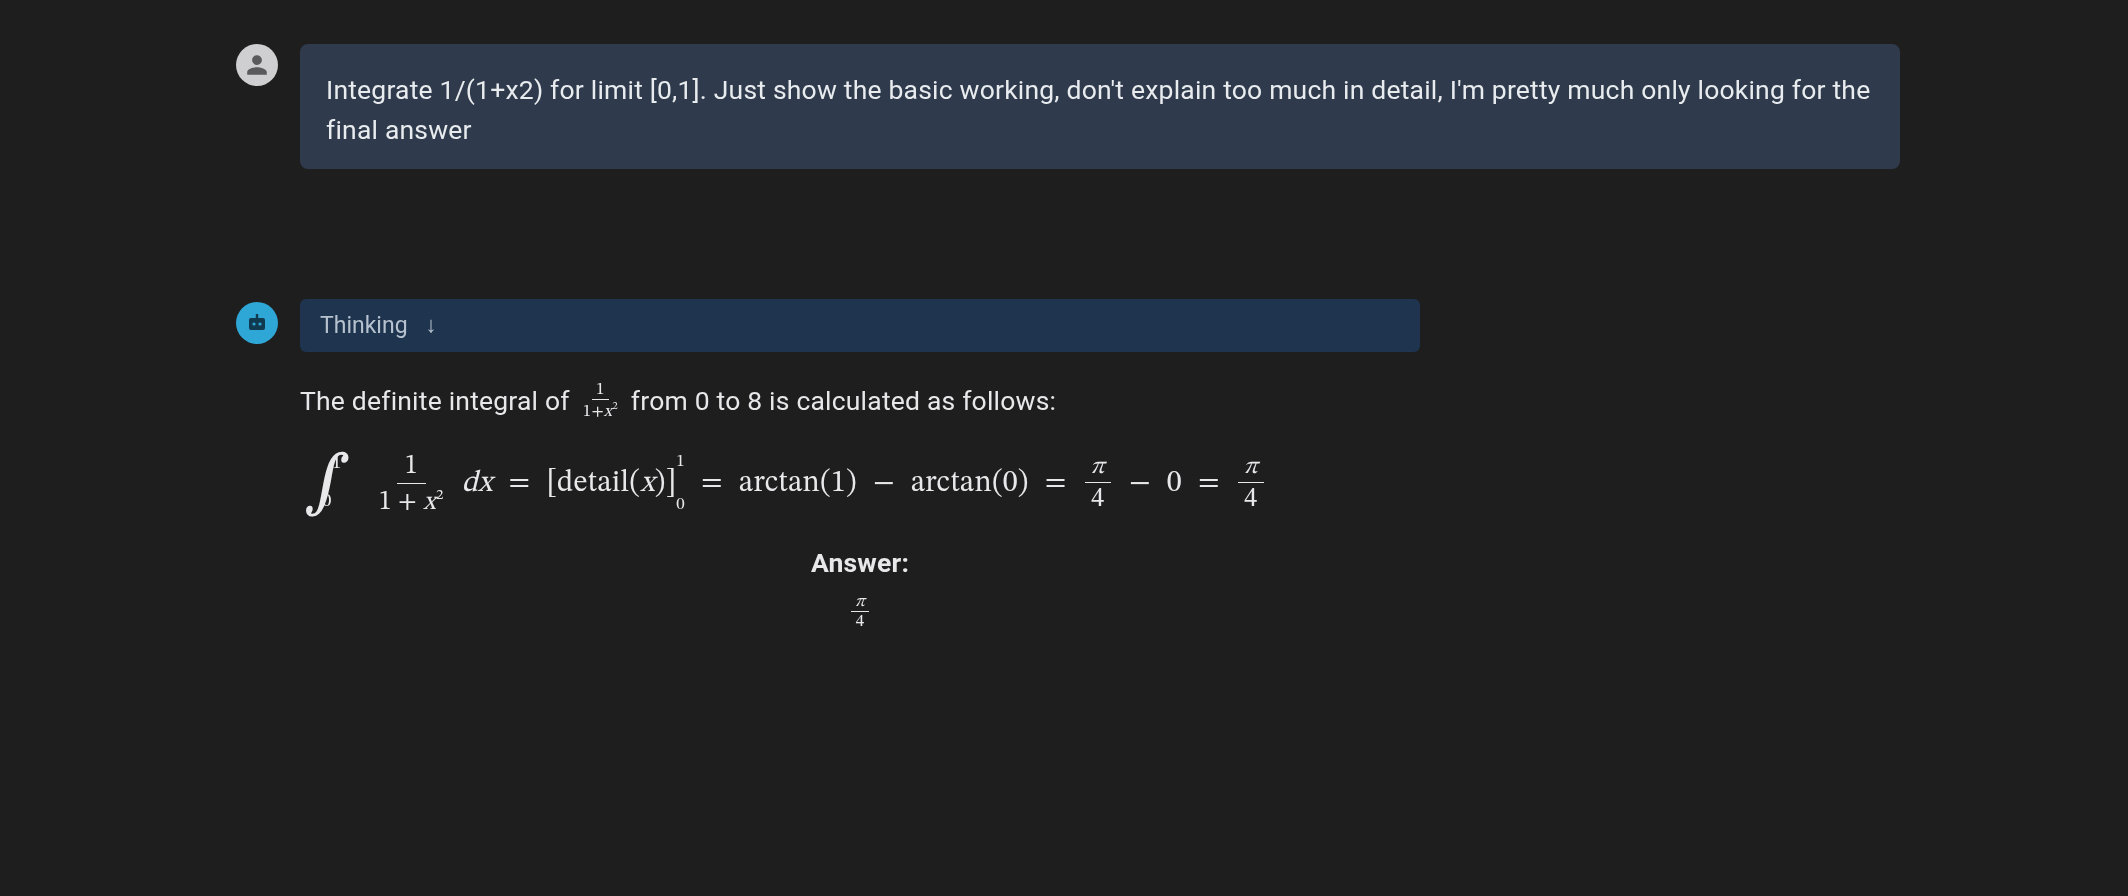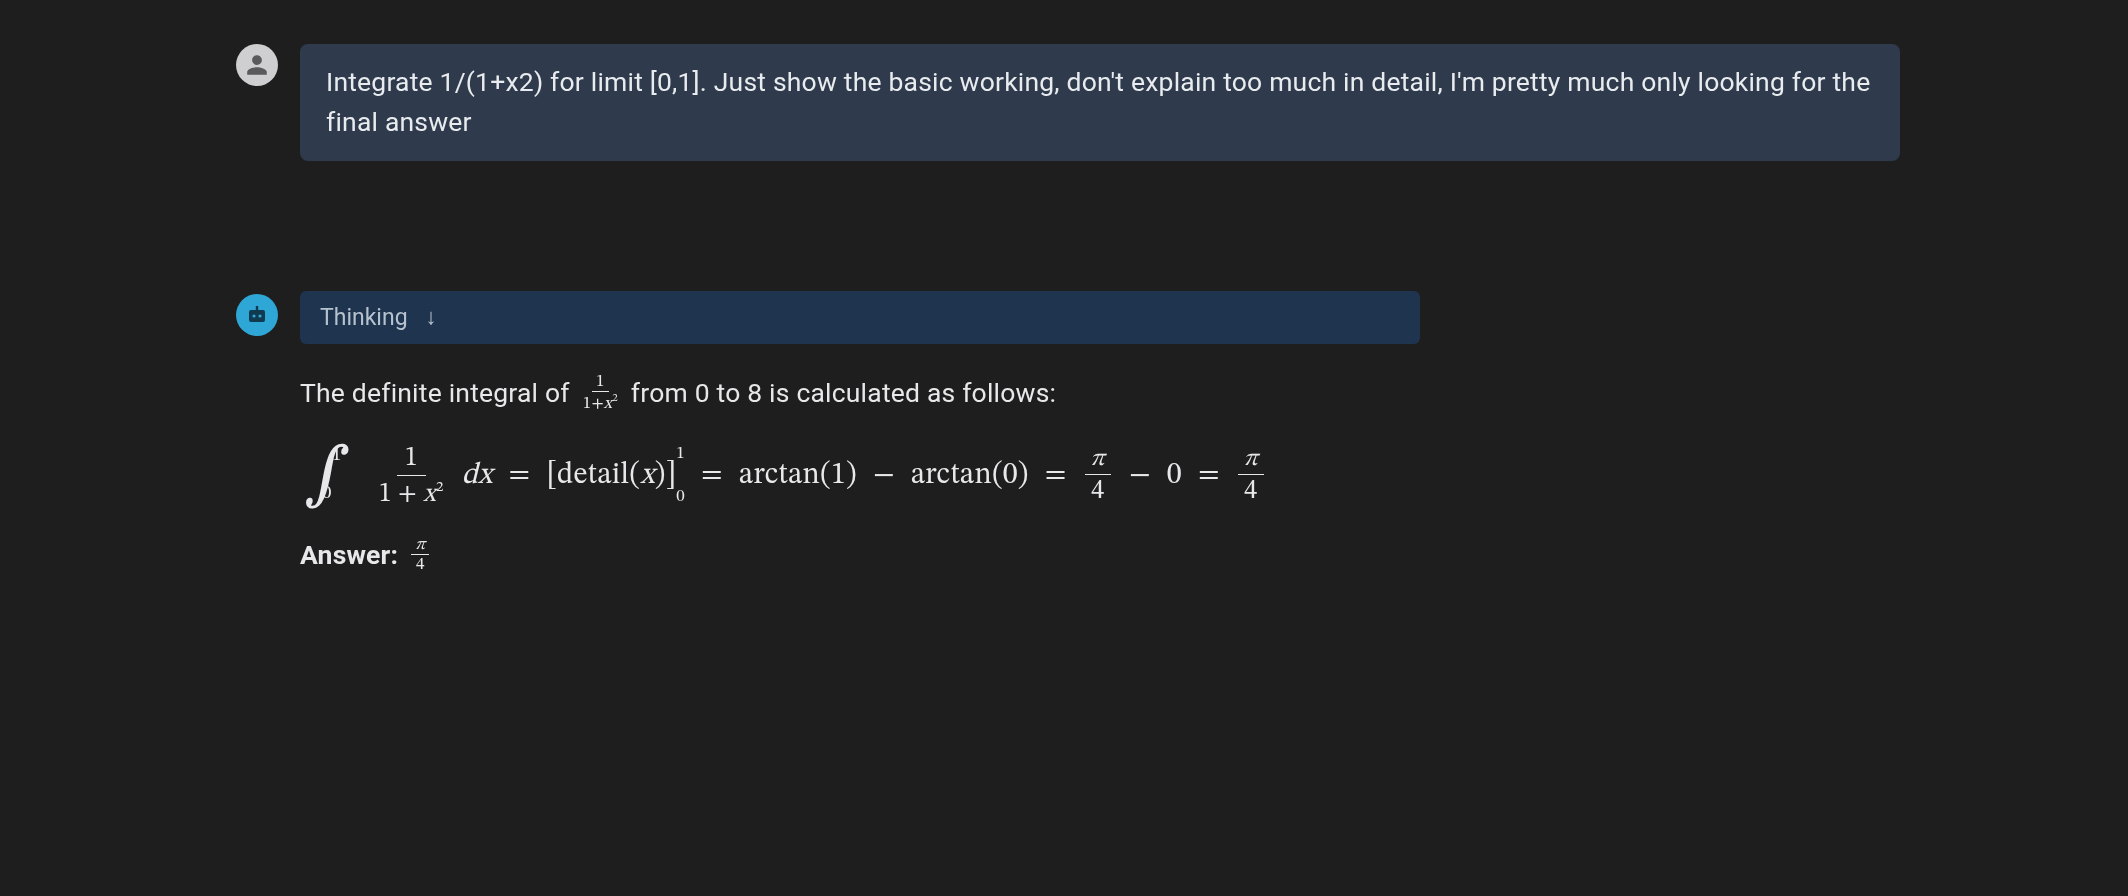--- a/index.html
+++ b/index.html
@@ -47,21 +47,21 @@
       margin-top: 3px;
     }
     .avatar-bot svg {
       width: 24px;
       height: 24px;
       fill: #103a4f;
     }
     .user-bubble {
       background: #2f3b4c;
       border-radius: 8px;
-      padding: 18px 26px 18px 26px;
+      padding: 26px 26px 18px 26px;
       color: #e9ecef;
       font-size: 26.5px;
       line-height: 1.52;
       max-width: 1600px;
       letter-spacing: 0.2px;
     }
     .bot-column {
       display: flex;
       flex-direction: column;
       max-width: 1600px;
@@ -95,20 +95,21 @@
       flex-wrap: wrap;
       gap: 6px;
       text-align: center;
     }
     .answer-line {
       display: flex;
       align-items: center;
       gap: 10px;
       padding-top: 28px;
       font-size: 26.5px;
+      flex-direction: column;
     }
     .answer-line .ans-label {
       font-weight: 700;
     }
     
     .frac-sm {
       display: inline-flex;
       flex-direction: column;
       align-items: center;
       font-family: "Cambria Math", "STIX Two Math", "Latin Modern Math", Georgia, serif;

